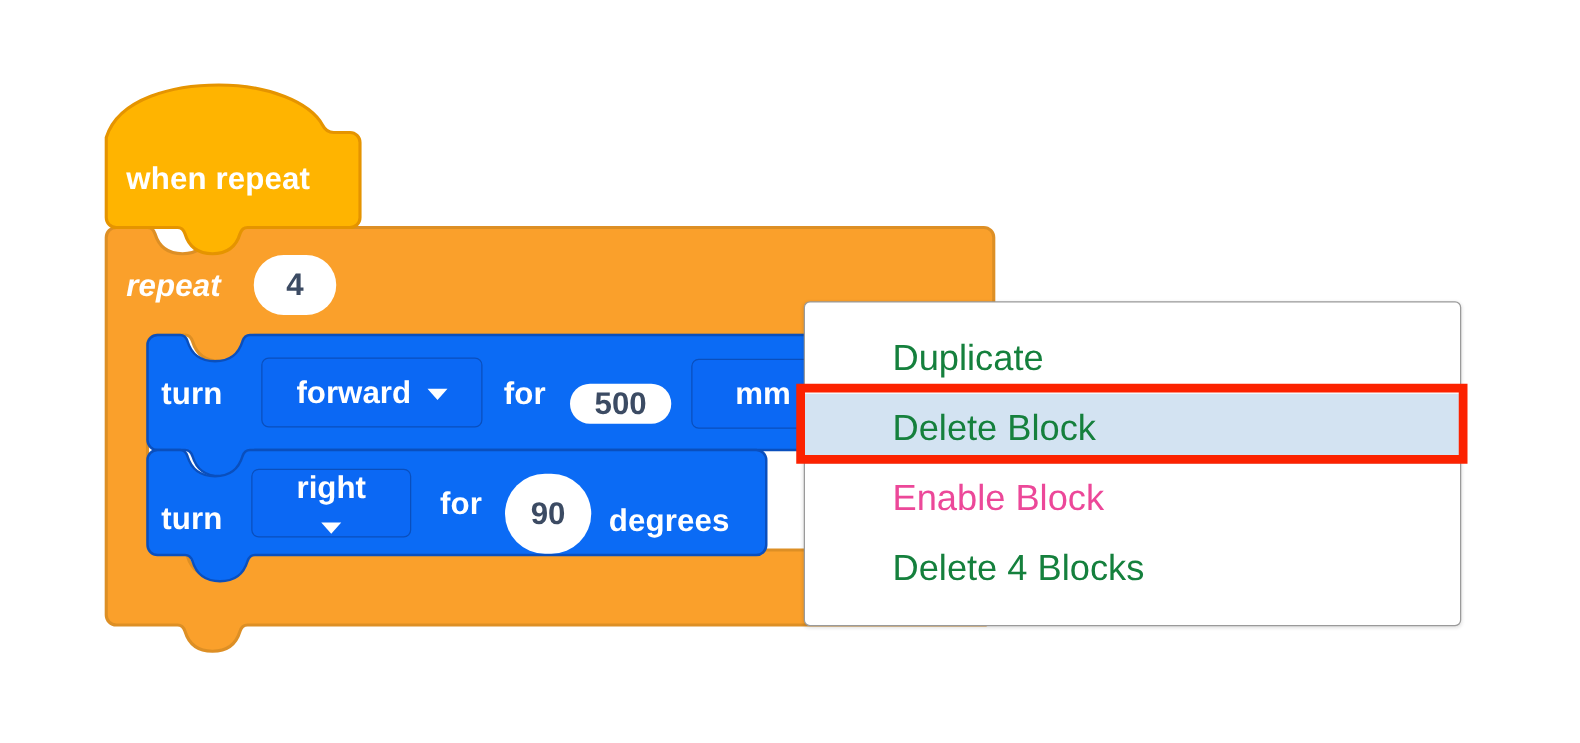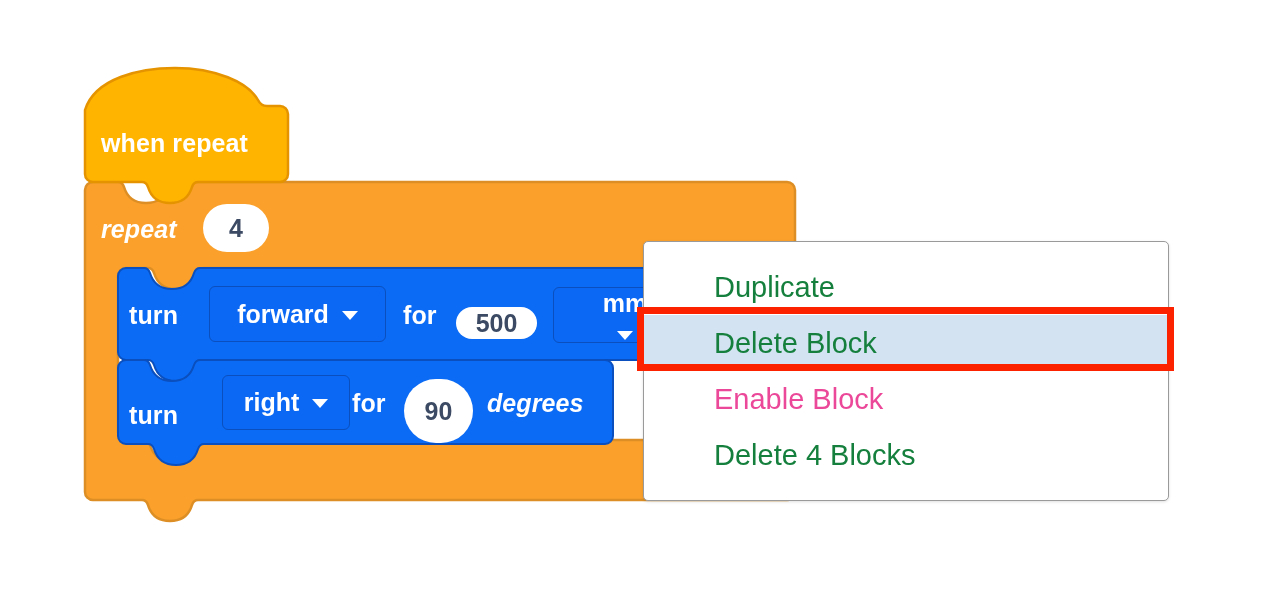--- a/index.html
+++ b/index.html
@@ -253,37 +253,37 @@
 
   <div class="dropdown-field" style="left:209px; top:286px; width:177px; height:56px;">
     <span class="dd-text">forward</span>
     <span class="dd-arrow"></span>
   </div>
 
   <div class="blk-label lg" style="left:403px; top:303px;">for</div>
 
   <div class="num-oval" style="left:456px; top:291px; width:81px; height:32px;margin-top:16px;">500</div>
 
-  <div class="dropdown-field" style="left:553px; top:287px; width:144px; height:56px;flex-direction:column;">
+  <div class="dropdown-field" style="left:553px; top:287px; width:144px; height:56px;">
     <span class="dd-text">mm</span>
     <span class="dd-arrow"></span>
   </div>
 
   <div class="blk-label lg" style="left:129px; top:391px;margin-top:12px;">turn</div>
 
-  <div class="dropdown-field" style="left:222px; top:375px; width:128px; height:55px;">
+  <div class="dropdown-field" style="left:201px; top:375px; width:128px; height:55px;flex-direction:column;">
     <span class="dd-text">right</span>
     <span class="dd-arrow"></span>
   </div>
 
   <div class="blk-label lg" style="left:352px; top:391px;">for</div>
 
   <div class="num-oval" style="left:404px; top:379px; width:69px; height:64px;">90</div>
 
-  <div class="blk-label lg" style="left:487px; top:391px;font-style:italic;">degrees</div>
+  <div class="blk-label lg" style="left:487px; top:405px;">degrees</div>
 
   <div id="context-menu">
     <div class="menu-item">
       <span>Duplicate</span>
     </div>
     <div class="menu-item selected">
       <span>Delete Block</span>
     </div>
     <div class="menu-item disabled">
       <span>Enable Block</span>

